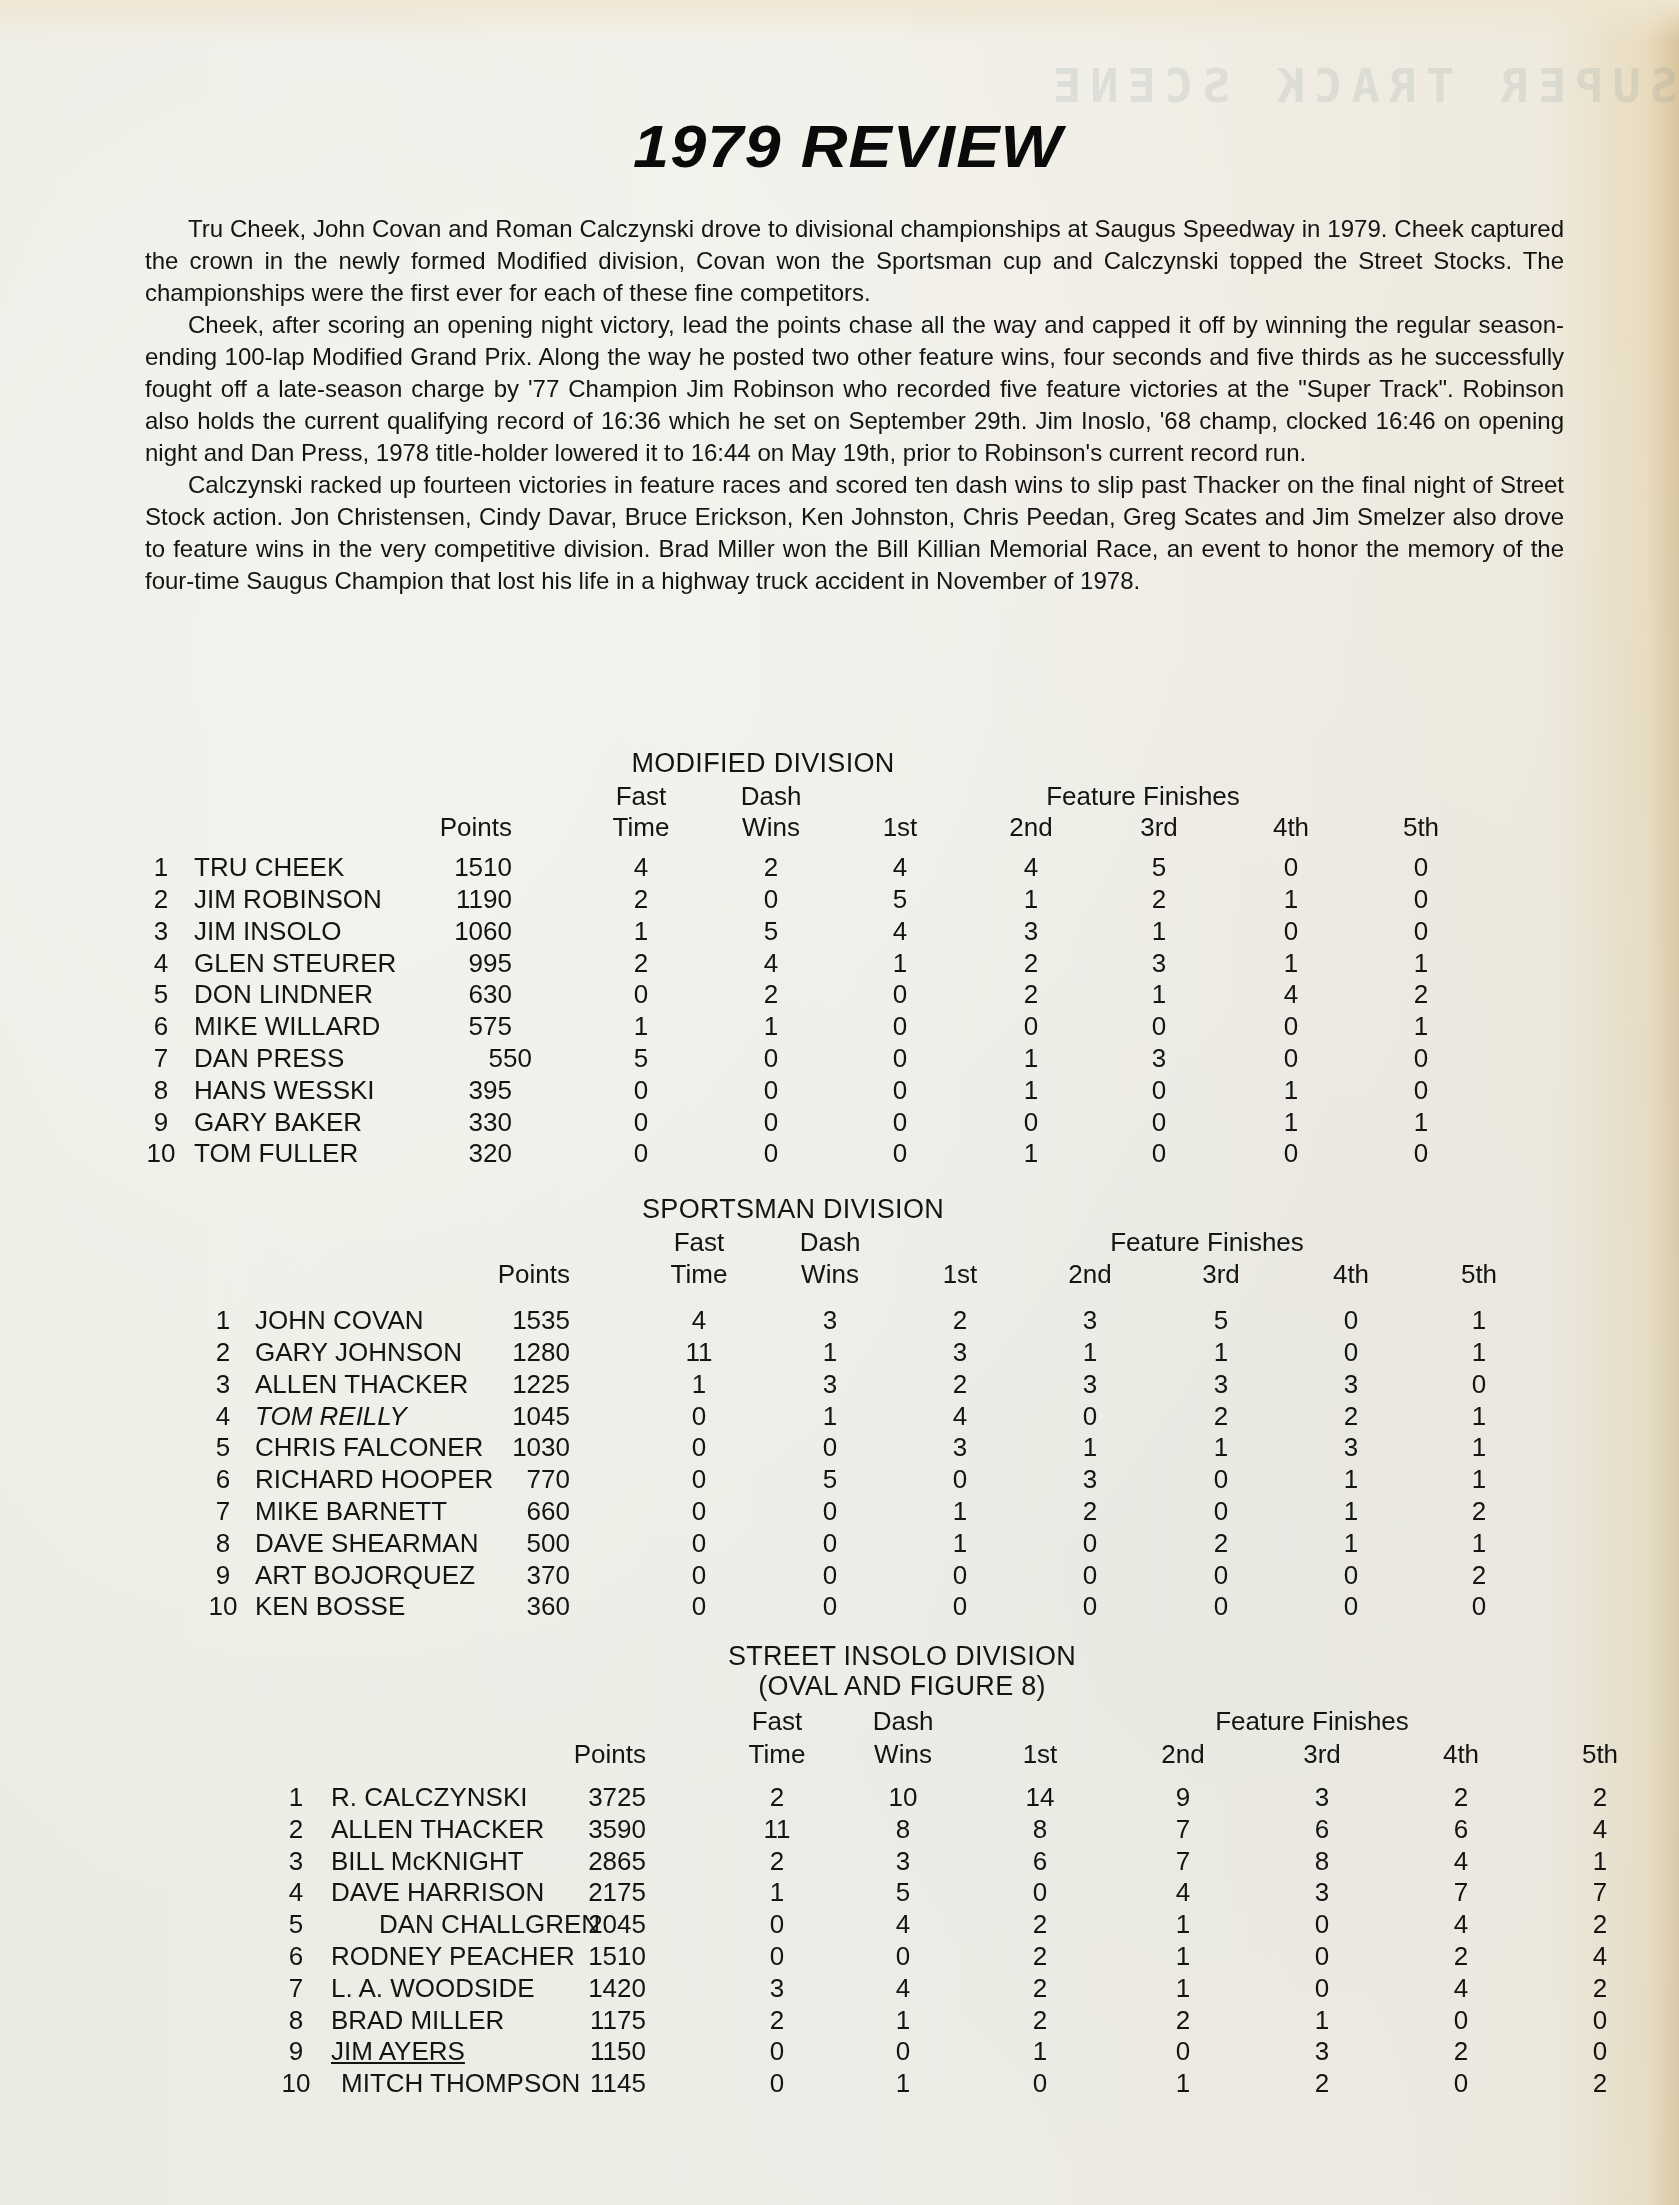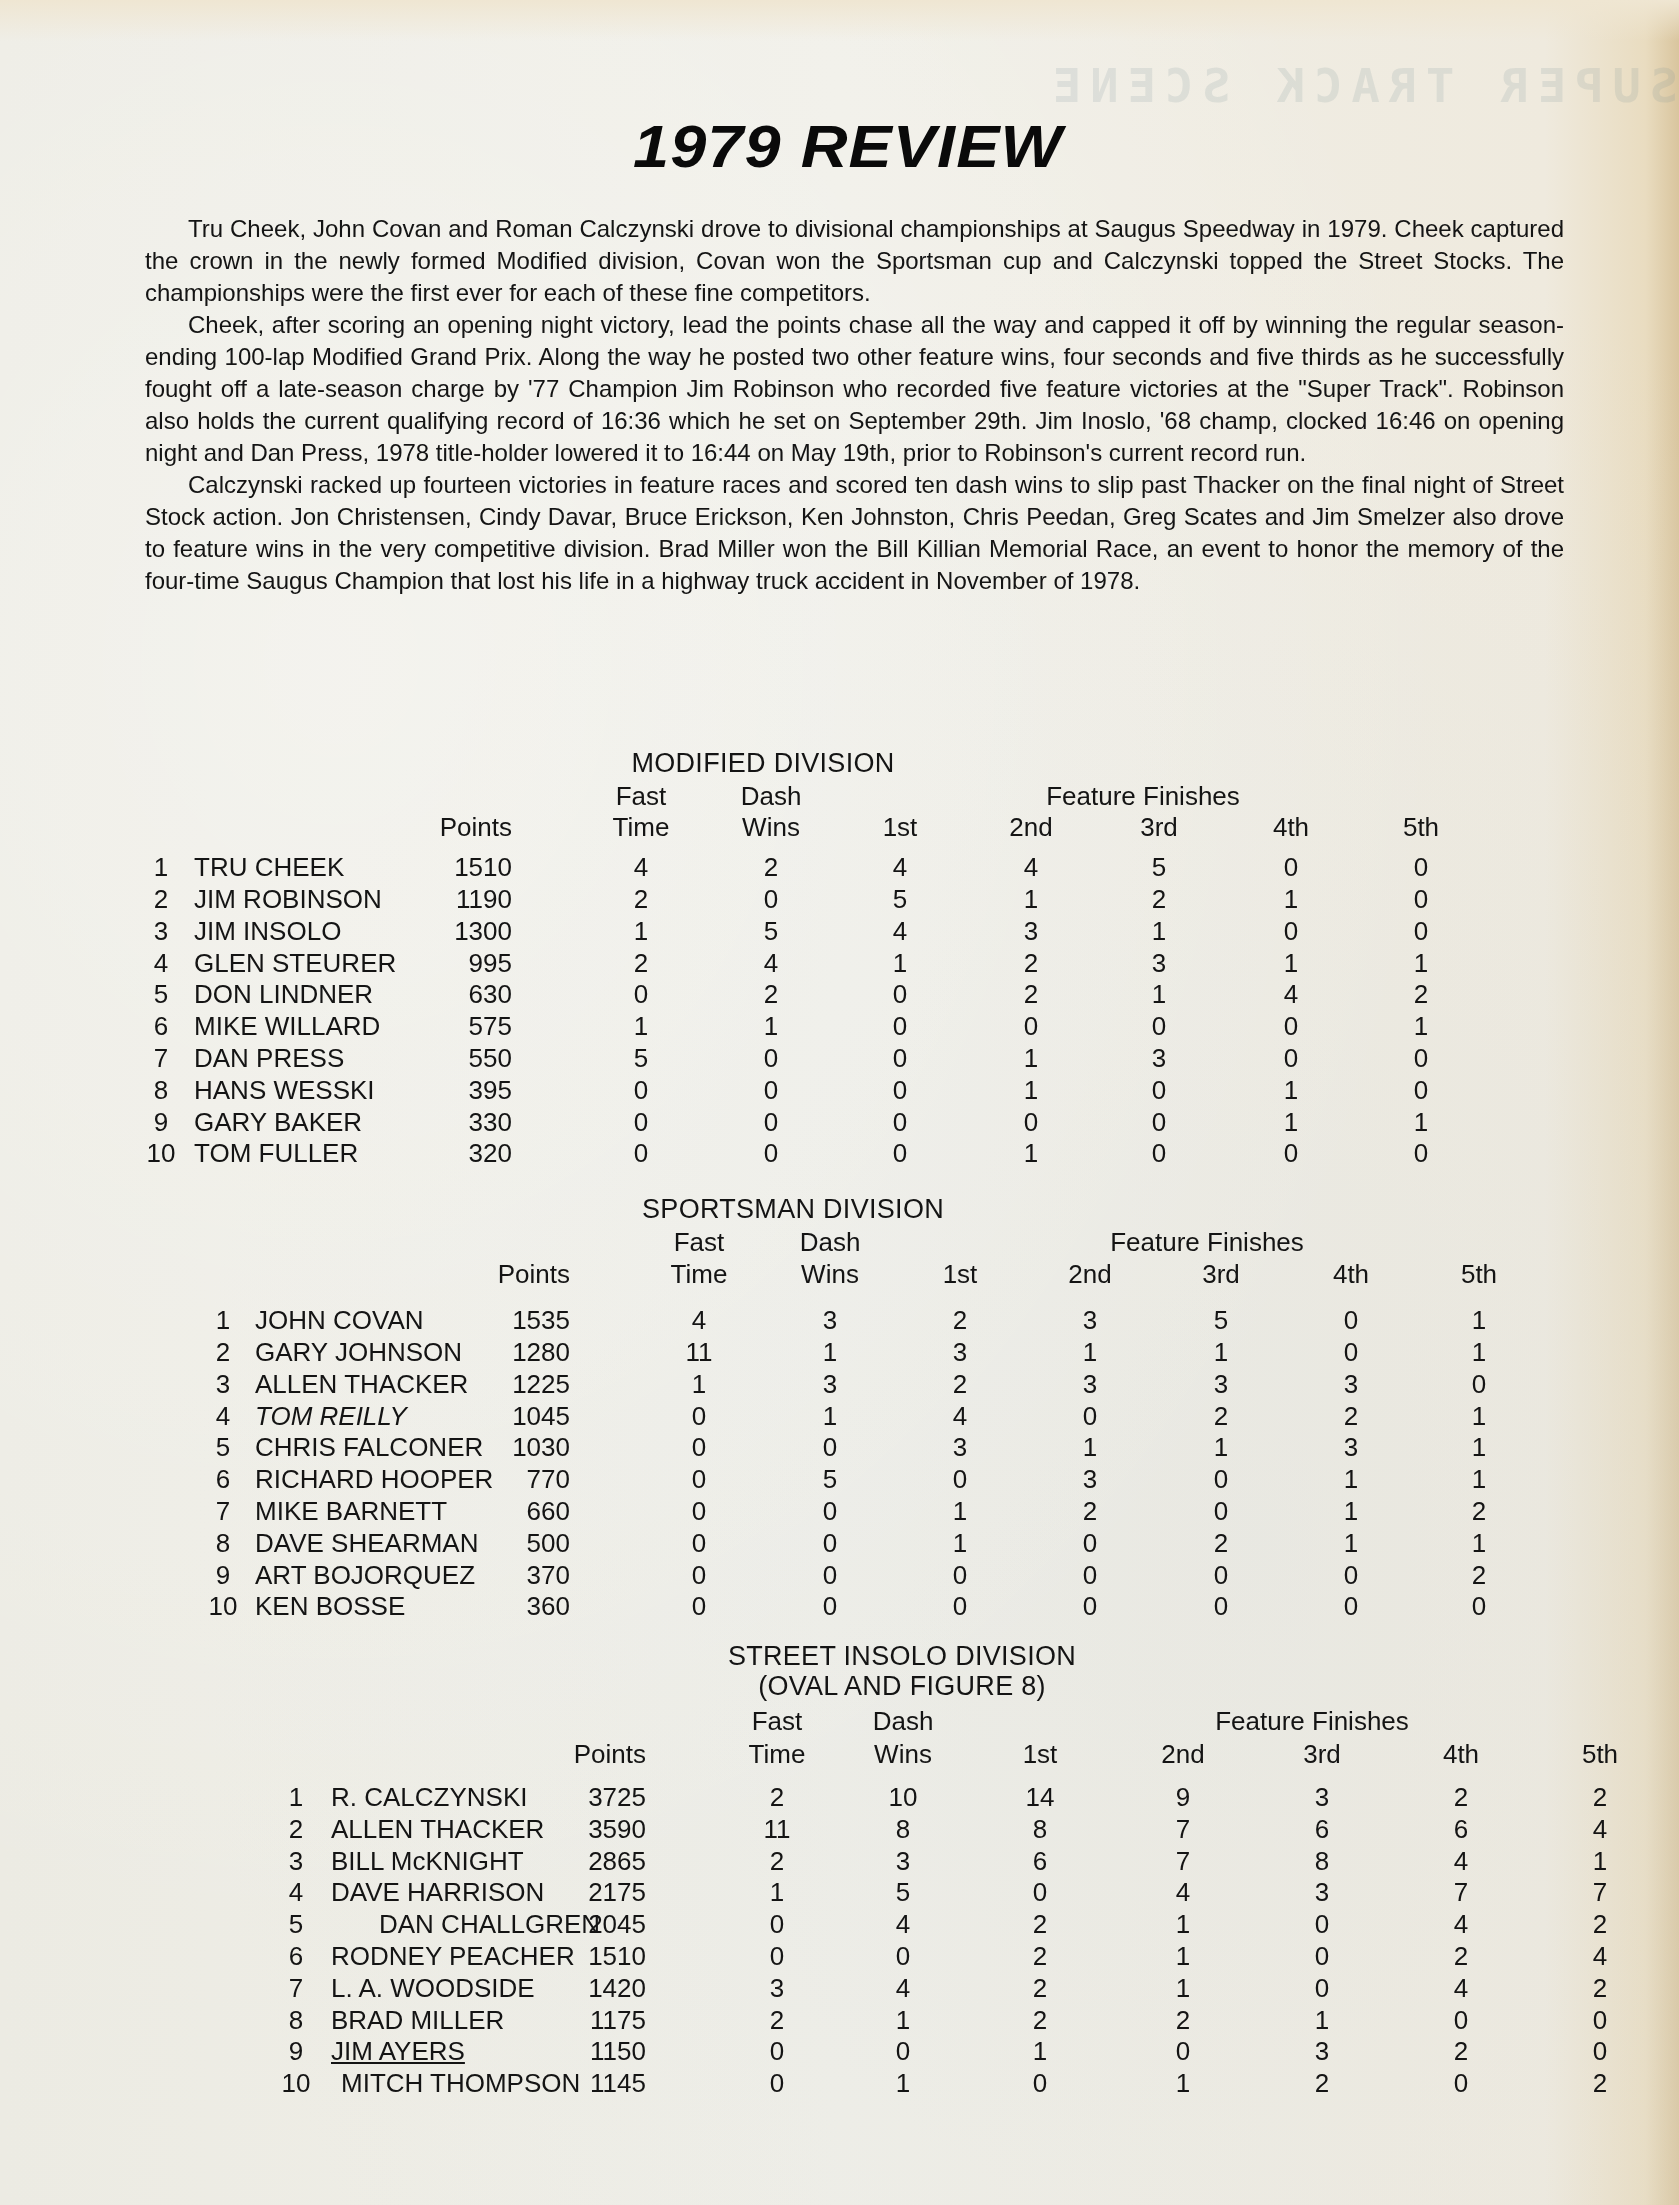--- a/index.html
+++ b/index.html
@@ -87,21 +87,21 @@
     <div class="txt right" style="left: 512px; top: 886px;">1190</div>
     <div class="txt center" style="left: 641px; top: 886px;">2</div>
     <div class="txt center" style="left: 771px; top: 886px;">0</div>
     <div class="txt center" style="left: 900px; top: 886px;">5</div>
     <div class="txt center" style="left: 1031px; top: 886px;">1</div>
     <div class="txt center" style="left: 1159px; top: 886px;">2</div>
     <div class="txt center" style="left: 1291px; top: 886px;">1</div>
     <div class="txt center" style="left: 1421px; top: 886px;">0</div>
     <div class="txt center" style="left: 161px; top: 918px;">3</div>
     <div class="txt" style="left: 194px; top: 918px;">JIM INSOLO</div>
-    <div class="txt right" style="left: 512px; top: 918px;">1300</div>
+    <div class="txt right" style="left: 512px; top: 918px;">1060</div>
     <div class="txt center" style="left: 641px; top: 918px;">1</div>
     <div class="txt center" style="left: 771px; top: 918px;">5</div>
     <div class="txt center" style="left: 900px; top: 918px;">4</div>
     <div class="txt center" style="left: 1031px; top: 918px;">3</div>
     <div class="txt center" style="left: 1159px; top: 918px;">1</div>
     <div class="txt center" style="left: 1291px; top: 918px;">0</div>
     <div class="txt center" style="left: 1421px; top: 918px;">0</div>
     <div class="txt center" style="left: 161px; top: 950px;">4</div>
     <div class="txt" style="left: 194px; top: 950px;">GLEN STEURER</div>
     <div class="txt right" style="left: 512px; top: 950px;">995</div>
@@ -127,21 +127,21 @@
     <div class="txt right" style="left: 512px; top: 1013px;">575</div>
     <div class="txt center" style="left: 641px; top: 1013px;">1</div>
     <div class="txt center" style="left: 771px; top: 1013px;">1</div>
     <div class="txt center" style="left: 900px; top: 1013px;">0</div>
     <div class="txt center" style="left: 1031px; top: 1013px;">0</div>
     <div class="txt center" style="left: 1159px; top: 1013px;">0</div>
     <div class="txt center" style="left: 1291px; top: 1013px;">0</div>
     <div class="txt center" style="left: 1421px; top: 1013px;">1</div>
     <div class="txt center" style="left: 161px; top: 1045px;">7</div>
     <div class="txt" style="left: 194px; top: 1045px;">DAN PRESS</div>
-    <div class="txt right" style="left: 512px; top: 1045px;">550</div>
+    <div class="txt right" style="left: 532px; top: 1045px;">550</div>
     <div class="txt center" style="left: 641px; top: 1045px;">5</div>
     <div class="txt center" style="left: 771px; top: 1045px;">0</div>
     <div class="txt center" style="left: 900px; top: 1045px;">0</div>
     <div class="txt center" style="left: 1031px; top: 1045px;">1</div>
     <div class="txt center" style="left: 1159px; top: 1045px;">3</div>
     <div class="txt center" style="left: 1291px; top: 1045px;">0</div>
     <div class="txt center" style="left: 1421px; top: 1045px;">0</div>
     <div class="txt center" style="left: 161px; top: 1077px;">8</div>
     <div class="txt" style="left: 194px; top: 1077px;">HANS WESSKI</div>
     <div class="txt right" style="left: 512px; top: 1077px;">395</div>

